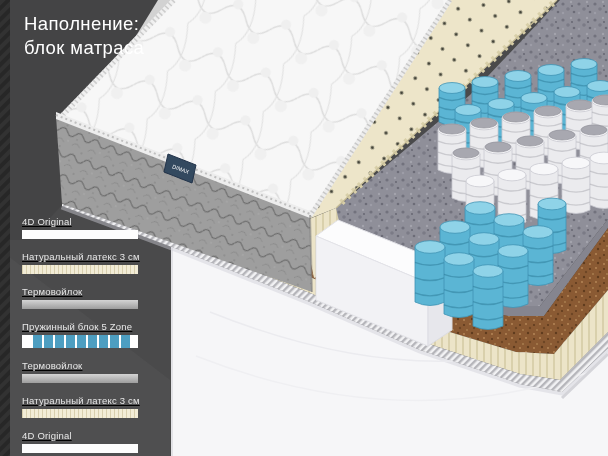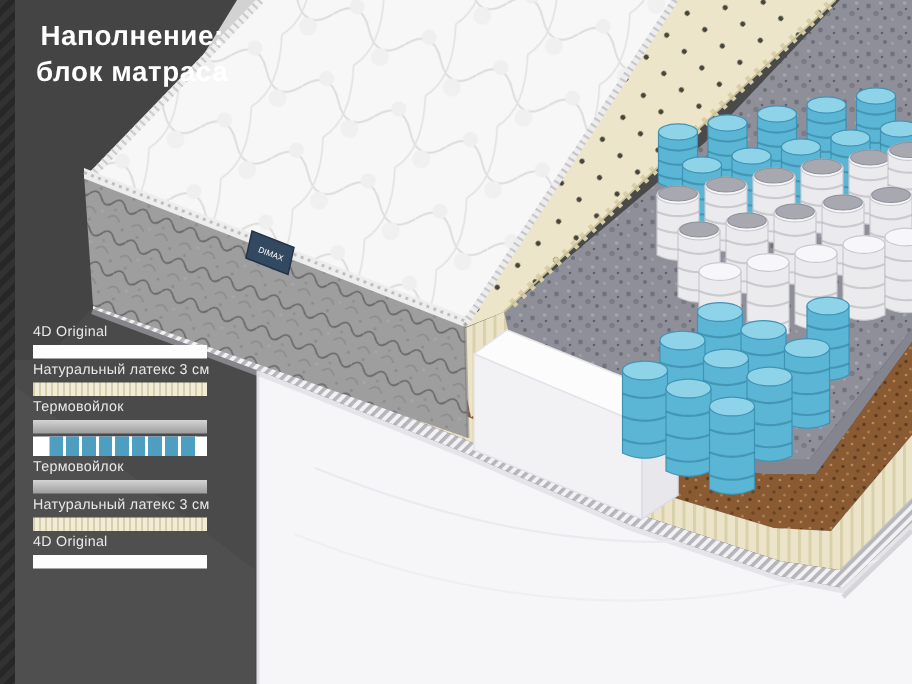--- a/index.html
+++ b/index.html
@@ -1,22 +1,22 @@
 <!DOCTYPE html>
 <html><head>
 <meta charset="utf-8">
 <style>
   html,body{margin:0;padding:0;background:#222;}
   .stage{position:relative;width:608px;height:456px;overflow:hidden;
          background:#4a4a4b;font-family:"Liberation Sans",sans-serif;}
   .stage svg{position:absolute;left:0;top:0;}
   .title{position:absolute;left:24px;top:12px;z-index:5;color:#ffffff;
-         font-size:18.5px;font-weight:bold;line-height:1.32;letter-spacing:.4px;text-align:center;}
+         font-size:18.5px;font-weight:normal;line-height:1.32;letter-spacing:.4px;}
   .legend{position:absolute;left:22px;top:216px;width:120px;z-index:5;}
-  .legend-item{margin-bottom:2px;}
+  .legend-item{margin-bottom:12px;text-decoration:underline;}
   .legend-label{font-size:9.5px;color:#e8e8e8;letter-spacing:.2px;margin-bottom:3px;white-space:nowrap;}
   .legend-swatch{width:116px;height:9px;}
   .sw-white{background:#fdfdfd;}
   .sw-latex{background:repeating-linear-gradient(90deg,#d8cfae 0 1.5px,#f2ecd6 1.5px 4px);}
   .sw-felt{background:linear-gradient(#d4d4d4,#9d9d9d);}
   .sw-coir{background:linear-gradient(#b27a50,#996641);}
   .sw-springs{height:13px;background:#fff;position:relative;}
   .sw-springs::after{content:'';position:absolute;left:11px;right:7px;top:0;bottom:0;
       background:repeating-linear-gradient(90deg,#4d9ec1 0 9px,#ffffff 9px 11px);}
 </style>
@@ -349,20 +349,21 @@
       <div class="legend-label">Натуральный латекс 3 см</div>
       <div class="legend-swatch sw-latex"></div>
     </div>
 
     <div class="legend-item">
       <div class="legend-label">Термовойлок</div>
       <div class="legend-swatch sw-felt"></div>
     </div>
 
     <div class="legend-item">
+      <div class="legend-label">Пружинный блок 5 Zone</div>
       <div class="legend-swatch sw-springs"></div>
     </div>
 
     <div class="legend-item">
       <div class="legend-label">Термовойлок</div>
       <div class="legend-swatch sw-felt"></div>
     </div>
 
 
     <div class="legend-item">

